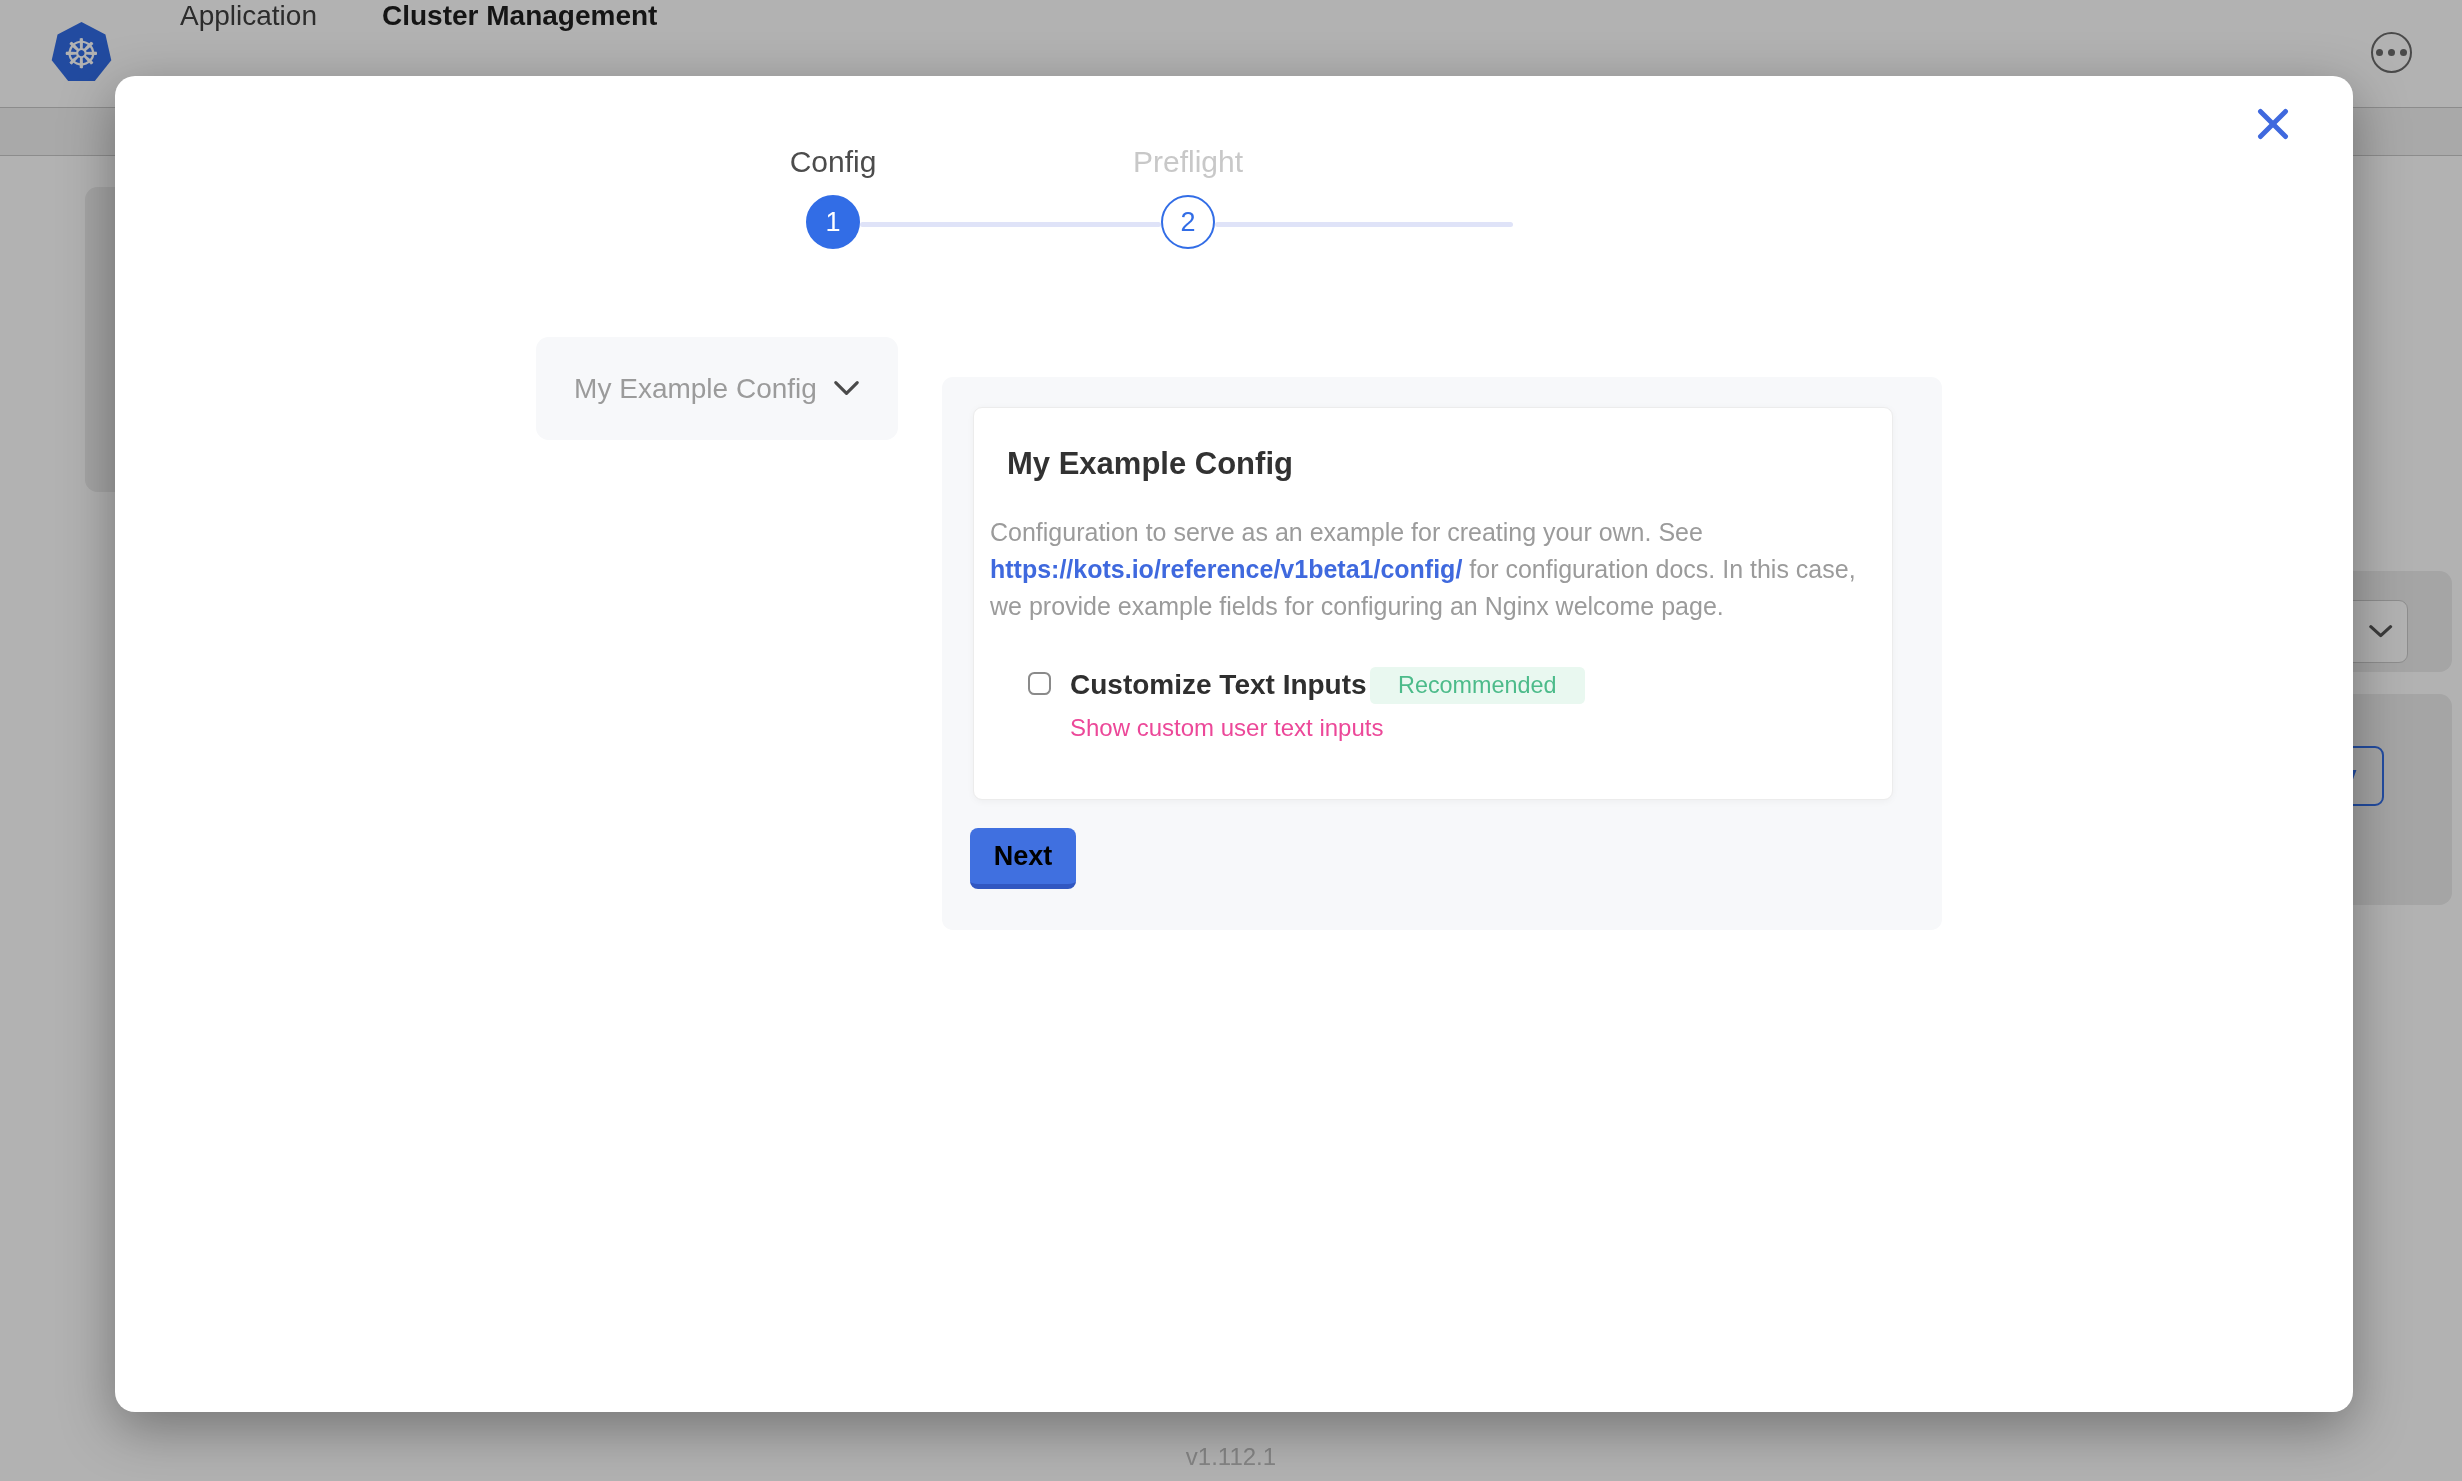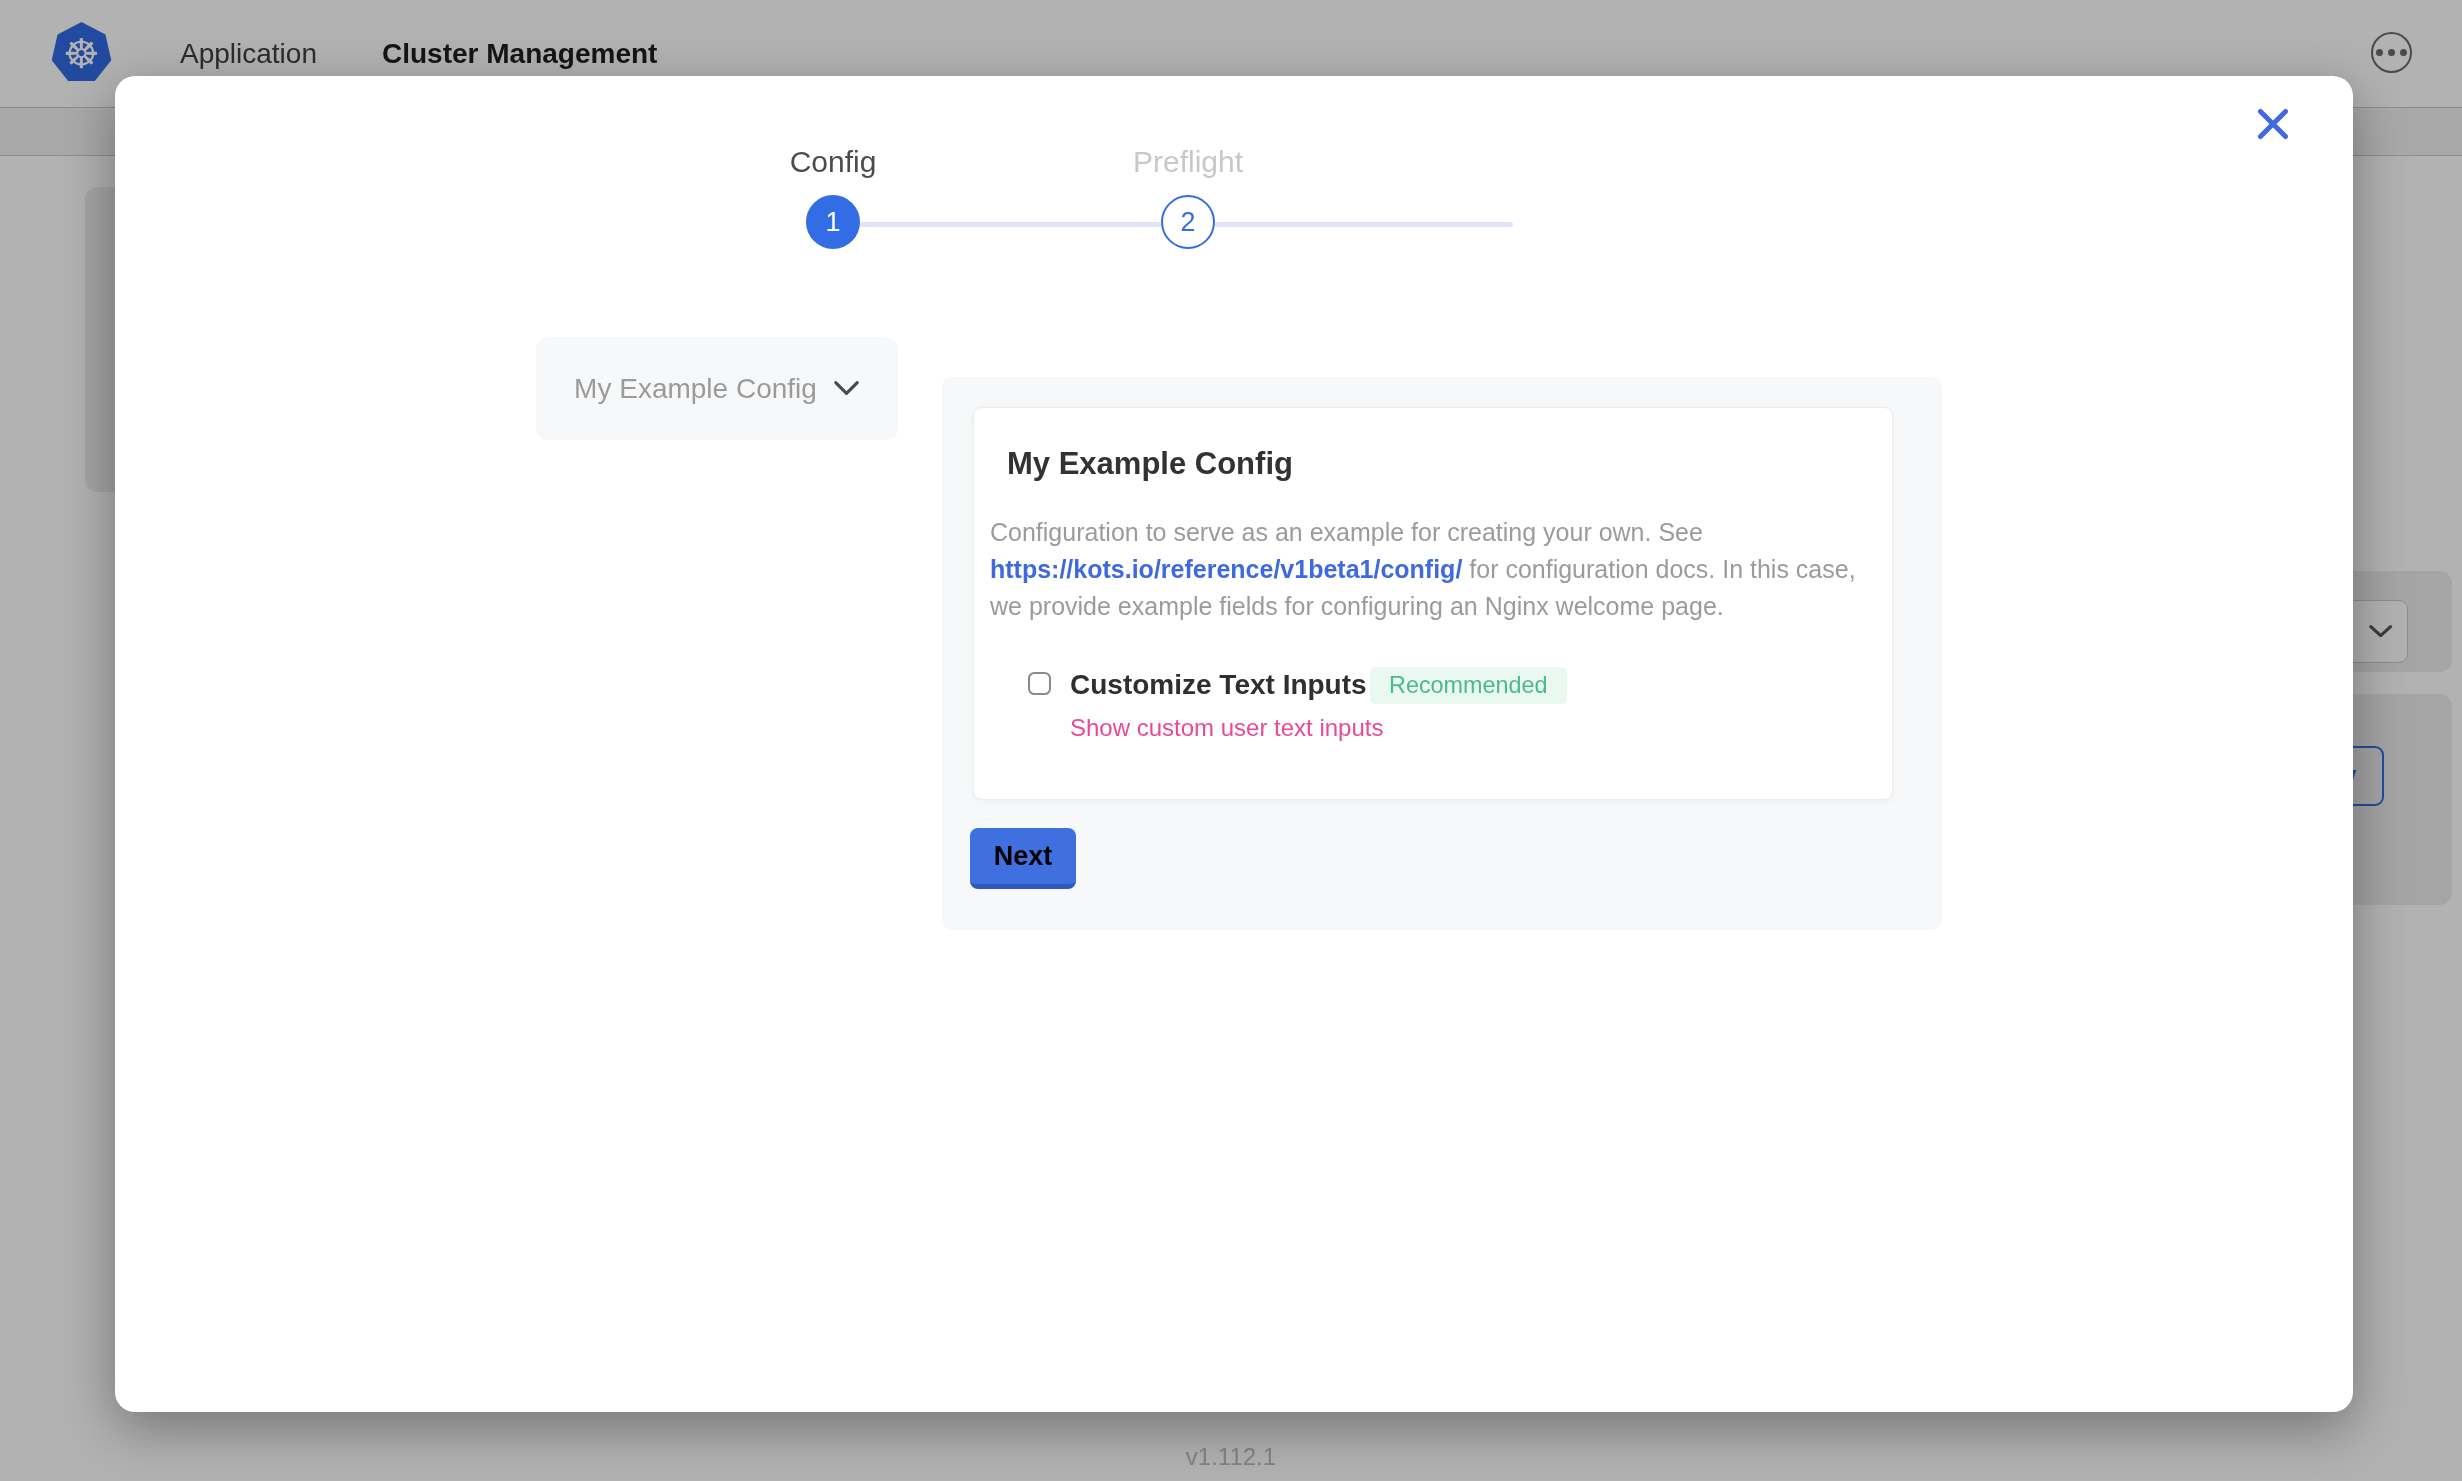--- a/index.html
+++ b/index.html
@@ -3,21 +3,21 @@
 <meta charset="utf-8">
 <style>
   * { margin:0; padding:0; box-sizing:border-box; }
   html,body { width:2462px; height:1481px; overflow:hidden; }
   body { font-family:"Liberation Sans", sans-serif; background:#ffffff; position:relative; }
   .abs { position:absolute; }
 
   
   .navbar { left:0; top:0; width:2462px; height:107px; background:#ffffff; display:flex; align-items:center; }
   .logo-wrap { left:50px; top:20px; width:63px; height:67px; }
-  .nav-tabs { left:180px; top:0; height:107px; display:flex; align-items:center; gap:65px; }
+  .nav-tabs { left:180px; top:0; height:107px; display:flex; align-items:flex-start; gap:65px; }
   .nav-tab { font-size:28px; color:#3f3f3f; cursor:pointer; }
   .nav-tab.active { font-weight:700; color:#1f1f1f; }
   .menu-btn { left:2371px; top:32px; width:41px; height:41px; border:2.7px solid #6a6a6a; border-radius:50%;
               display:flex; align-items:center; justify-content:center; gap:4.5px; cursor:pointer; }
   .menu-btn i { width:7.2px; height:7.2px; border-radius:50%; background:#6a6a6a; }
 
   .subnav { left:0; top:107px; width:2462px; height:49px; background:#f2f2f2;
             border-top:1.8px solid #c9c9c9; border-bottom:1.8px solid #c9c9c9; }
 
   .bg-card-left { left:85px; top:187px; width:454px; height:305px; background:#ececec; border-radius:12.6px; }
@@ -56,21 +56,21 @@
   
   .panel { left:827px; top:301px; width:1000px; height:553px; background:#f7f8fa; border-radius:10.8px; }
   .card { left:31px; top:30px; width:920px; height:393px; background:#ffffff; border:0.9px solid #ececec;
           border-radius:9px; box-shadow:0 1.8px 7.2px rgba(0,0,0,0.04); }
   .card-title { left:33px; top:38px; font-size:31px; font-weight:700; color:#323232; }
   .card-desc { left:16px; top:106px; width:890px; font-size:25px; line-height:37px; color:#9b9b9b; }
   .card-desc a { color:#3f69de; font-weight:600; text-decoration:none; cursor:pointer; }
   .checkbox { left:54px; top:264px; width:23.4px; height:23.4px; border:2.7px solid #8a8a8a; border-radius:6.3px;
               background:#ffffff; cursor:pointer; }
   .cb-label { left:96px; top:261px; font-size:28px; font-weight:700; color:#2f2f2f; cursor:pointer; }
-  .badge { left:396px; top:259px; height:37px; padding:0 19px; background:#e9f8f0; color:#4cbb8a;
+  .badge { left:396px; top:259px; height:37px; padding:0 28px; background:#e9f8f0; color:#4cbb8a;
            font-size:23.4px; border-radius:5.4px; display:flex; align-items:center; }
   .cb-help { left:96px; top:306px; font-size:24px; color:#ec4899; }
   .next-btn { left:28px; top:451px; width:106px; height:61px; background:#4070e0; border:none;
               border-bottom:5.4px solid #3157c1; border-radius:8px; color:#000000; font-size:27px; font-weight:700;
               font-family:"Liberation Sans", sans-serif; cursor:pointer; }
 
   .k8s-glyph { position:absolute; left:0; top:0; width:63px; height:67px; display:flex; align-items:center;
                justify-content:center; color:#ffffff; font-family:"DejaVu Sans", sans-serif; font-size:41px; }
 </style>
 </head>

